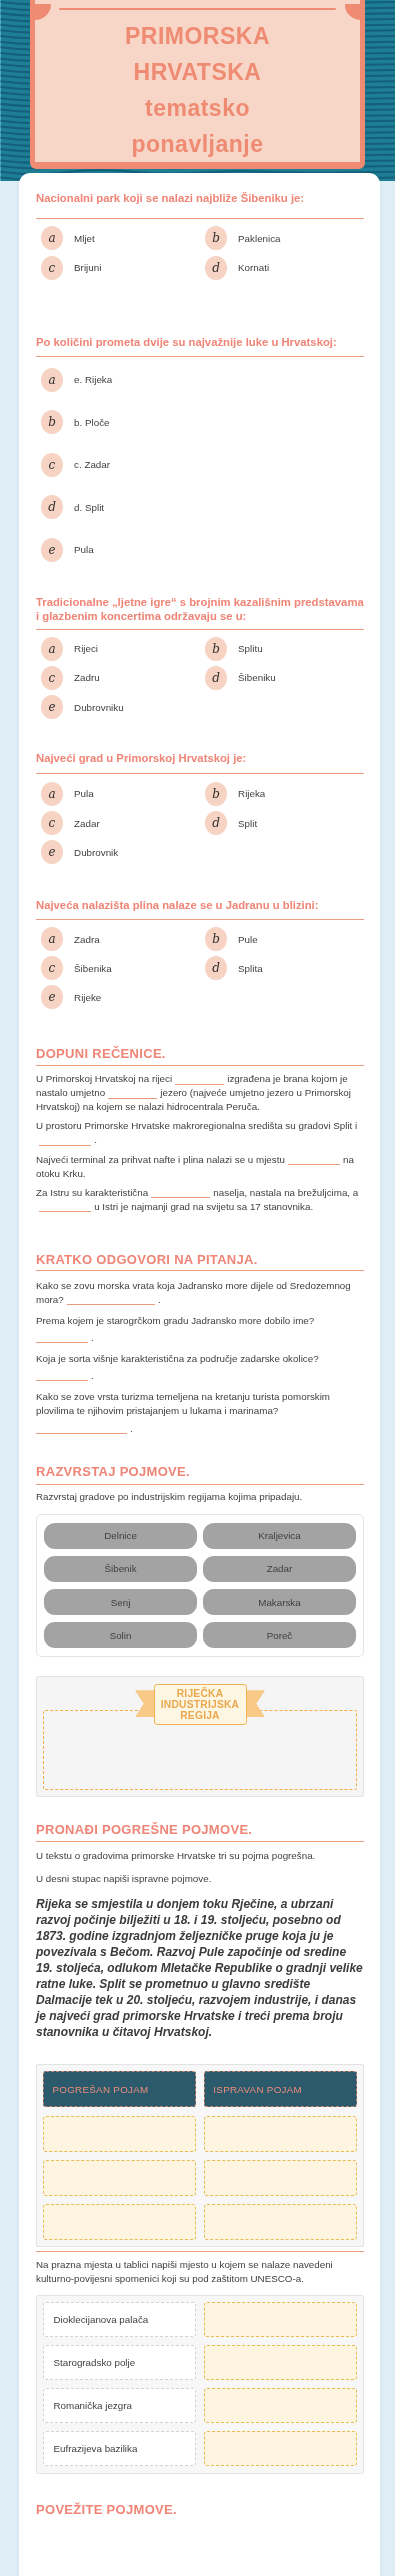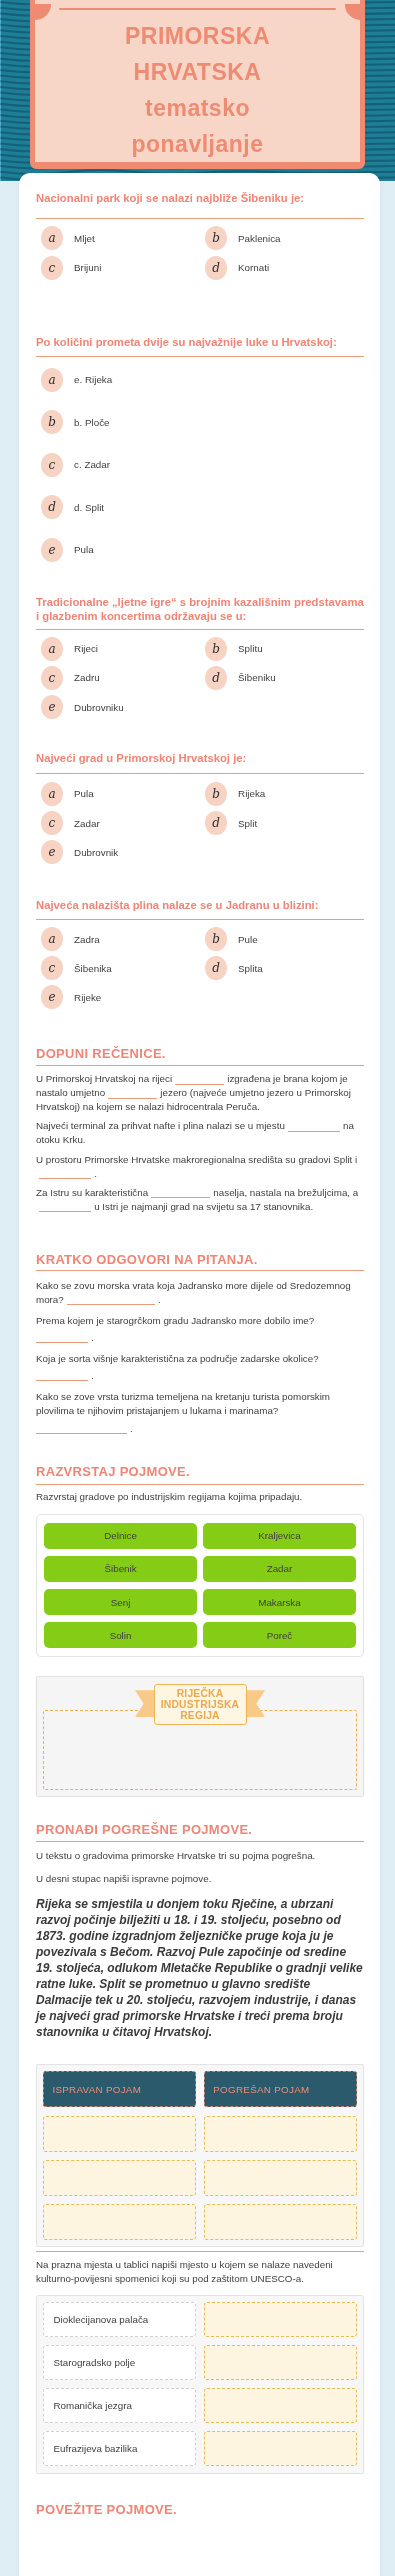--- a/index.html
+++ b/index.html
@@ -29,21 +29,21 @@
 
   .opt-grid{display:grid;grid-template-columns:164px 1fr;row-gap:5.2px;margin-left:5.2px}
   .opt-list{display:flex;flex-direction:column;gap:18.5px;margin-left:5.2px}
   .opt{display:flex;align-items:center;gap:11.3px;min-height:24px;cursor:pointer}
   .circ{width:21.6px;height:24px;border-radius:50%;background:#f6d3c3;display:flex;align-items:center;
     justify-content:center;font-family:"DejaVu Serif",serif;font-style:italic;font-size:12px;color:#2e2e2e;flex:none}
   .olabel{font-size:9.8px}
 
   .chips-card{width:328px;background:#fff;border:0.5px solid #e4e4e4;border-radius:5.2px;padding:8.2px 7.2px;
     box-sizing:border-box;display:grid;grid-template-columns:1fr 1fr;gap:7.2px 6.2px}
-  .chip{background:#84cc16;border-radius:5px;height:26px;display:flex;align-items:center;justify-content:center;font-size:9.8px}
+  .chip{background:#a3a3a3;border-radius:11px;height:26px;display:flex;align-items:center;justify-content:center;font-size:9.8px}
 
   .drop-card{width:328px;background:#f5f5f6;border:0.5px solid #e2e2e2;border-radius:2.1px;
     padding:7.2px 6.2px 6.2px;box-sizing:border-box;display:flex;gap:8.2px}
   .zone{flex:1;position:relative}
   .ribbon{position:relative;width:93px;margin:0 auto;z-index:2}
   .flag{position:absolute;top:6.2px;width:27px;height:27px}
   .flag.l{left:-18.5px;clip-path:polygon(0 0,100% 0,100% 100%,0 100%,32% 50%)}
   .flag.r{right:-18.5px;clip-path:polygon(0 0,100% 0,68% 50%,100% 100%,0 100%)}
   .zone.o .flag{background:#f9c987}
   .zone.b .flag{background:#8ac4f5}
@@ -246,24 +246,24 @@
           <span class="olabel">Rijeke</span>
         </div>
     </div>
 
     <h2 class="sec-h" style="margin-top:37px">DOPUNI REČENICE.</h2>
     <hr class="divider" style="margin-top:3.1px">
     <p class="body" style="margin-top:6.2px">
       <span>U Primorskoj Hrvatskoj na rijeci</span><span class="bl" style="width:49px"></span><span>izgrađena je brana kojom je nastalo umjetno</span><span class="bl" style="width:49px"></span><span>jezero (najveće umjetno jezero u Primorskoj Hrvatskoj) na kojem se nalazi hidrocentrala Peruča.</span>
     </p>
     <p class="body" style="margin-top:5.2px">
+      <span>U prostoru Primorske Hrvatske makroregionalna središta su gradovi Split i</span><span class="bl" style="width:52px"></span><span>.</span>
+    </p>
+    <p class="body" style="margin-top:5.2px">
       <span>Najveći terminal za prihvat nafte i plina nalazi se u mjestu</span><span class="bl" style="width:52px"></span><span>na otoku Krku.</span>
-    </p>
-    <p class="body" style="margin-top:5.2px">
-      <span>U prostoru Primorske Hrvatske makroregionalna središta su gradovi Split i</span><span class="bl" style="width:52px"></span><span>.</span>
     </p>
     <p class="body" style="margin-top:5.2px">
       <span>Za Istru su karakteristična</span><span class="bl" style="width:59px"></span><span>naselja, nastala na brežuljcima, a</span><span class="bl" style="width:52px"></span><span>u Istri je najmanji grad na svijetu sa 17 stanovnika.</span>
     </p>
 
     <h2 class="sec-h" style="margin-top:38px">KRATKO ODGOVORI NA PITANJA.</h2>
     <hr class="divider" style="margin-top:3.1px">
     <p class="body" style="margin-top:7.2px">
       <span>Kako se zovu morska vrata koja Jadransko more dijele od Sredozemnog mora?</span><span class="bl" style="width:88px"></span><span>.</span>
     </p>
@@ -303,22 +303,22 @@
         <div class="dz"></div>
       </div>
     </div>
 
     <h2 class="sec-h" style="margin-top:25px">PRONAĐI POGREŠNE POJMOVE.</h2>
     <hr class="divider" style="margin-top:4.1px">
     <p class="body" style="margin-top:6.2px">U tekstu o gradovima primorske Hrvatske tri su pojma pogrešna.</p>
     <p class="body" style="margin-top:9.3px">U desni stupac napiši ispravne pojmove.</p>
     <p class="passage" style="margin-top:10.3px">Rijeka se smjestila u donjem toku Rječine, a ubrzani razvoj počinje bilježiti u 18. i 19. stoljeću, posebno od 1873. godine izgradnjom željezničke pruge koja ju je povezivala s Bečom. Razvoj Pule započinje od sredine 19. stoljeća, odlukom Mletačke Republike o gradnji velike ratne luke. Split se prometnuo u glavno središte Dalmacije tek u 20. stoljeću, razvojem industrije, i danas je najveći grad primorske Hrvatske i treći prema broju stanovnika u čitavoj Hrvatskoj.</p>
     <div class="tbl" style="margin-top:24px">
+      <div class="th">POGREŠAN POJAM</div>
       <div class="th">ISPRAVAN POJAM</div>
-      <div class="th">POGREŠAN POJAM</div>
       <div class="cell-y"></div>
       <div class="cell-y"></div>
       <div class="cell-y"></div>
       <div class="cell-y"></div>
       <div class="cell-y"></div>
       <div class="cell-y"></div>
     </div>
 
     <hr class="divider" style="margin-top:4.1px">
     <p class="body" style="margin-top:6.2px">Na prazna mjesta u tablici napiši mjesto u kojem se nalaze navedeni kulturno-povijesni spomenici koji su pod zaštitom UNESCO-a.</p>

